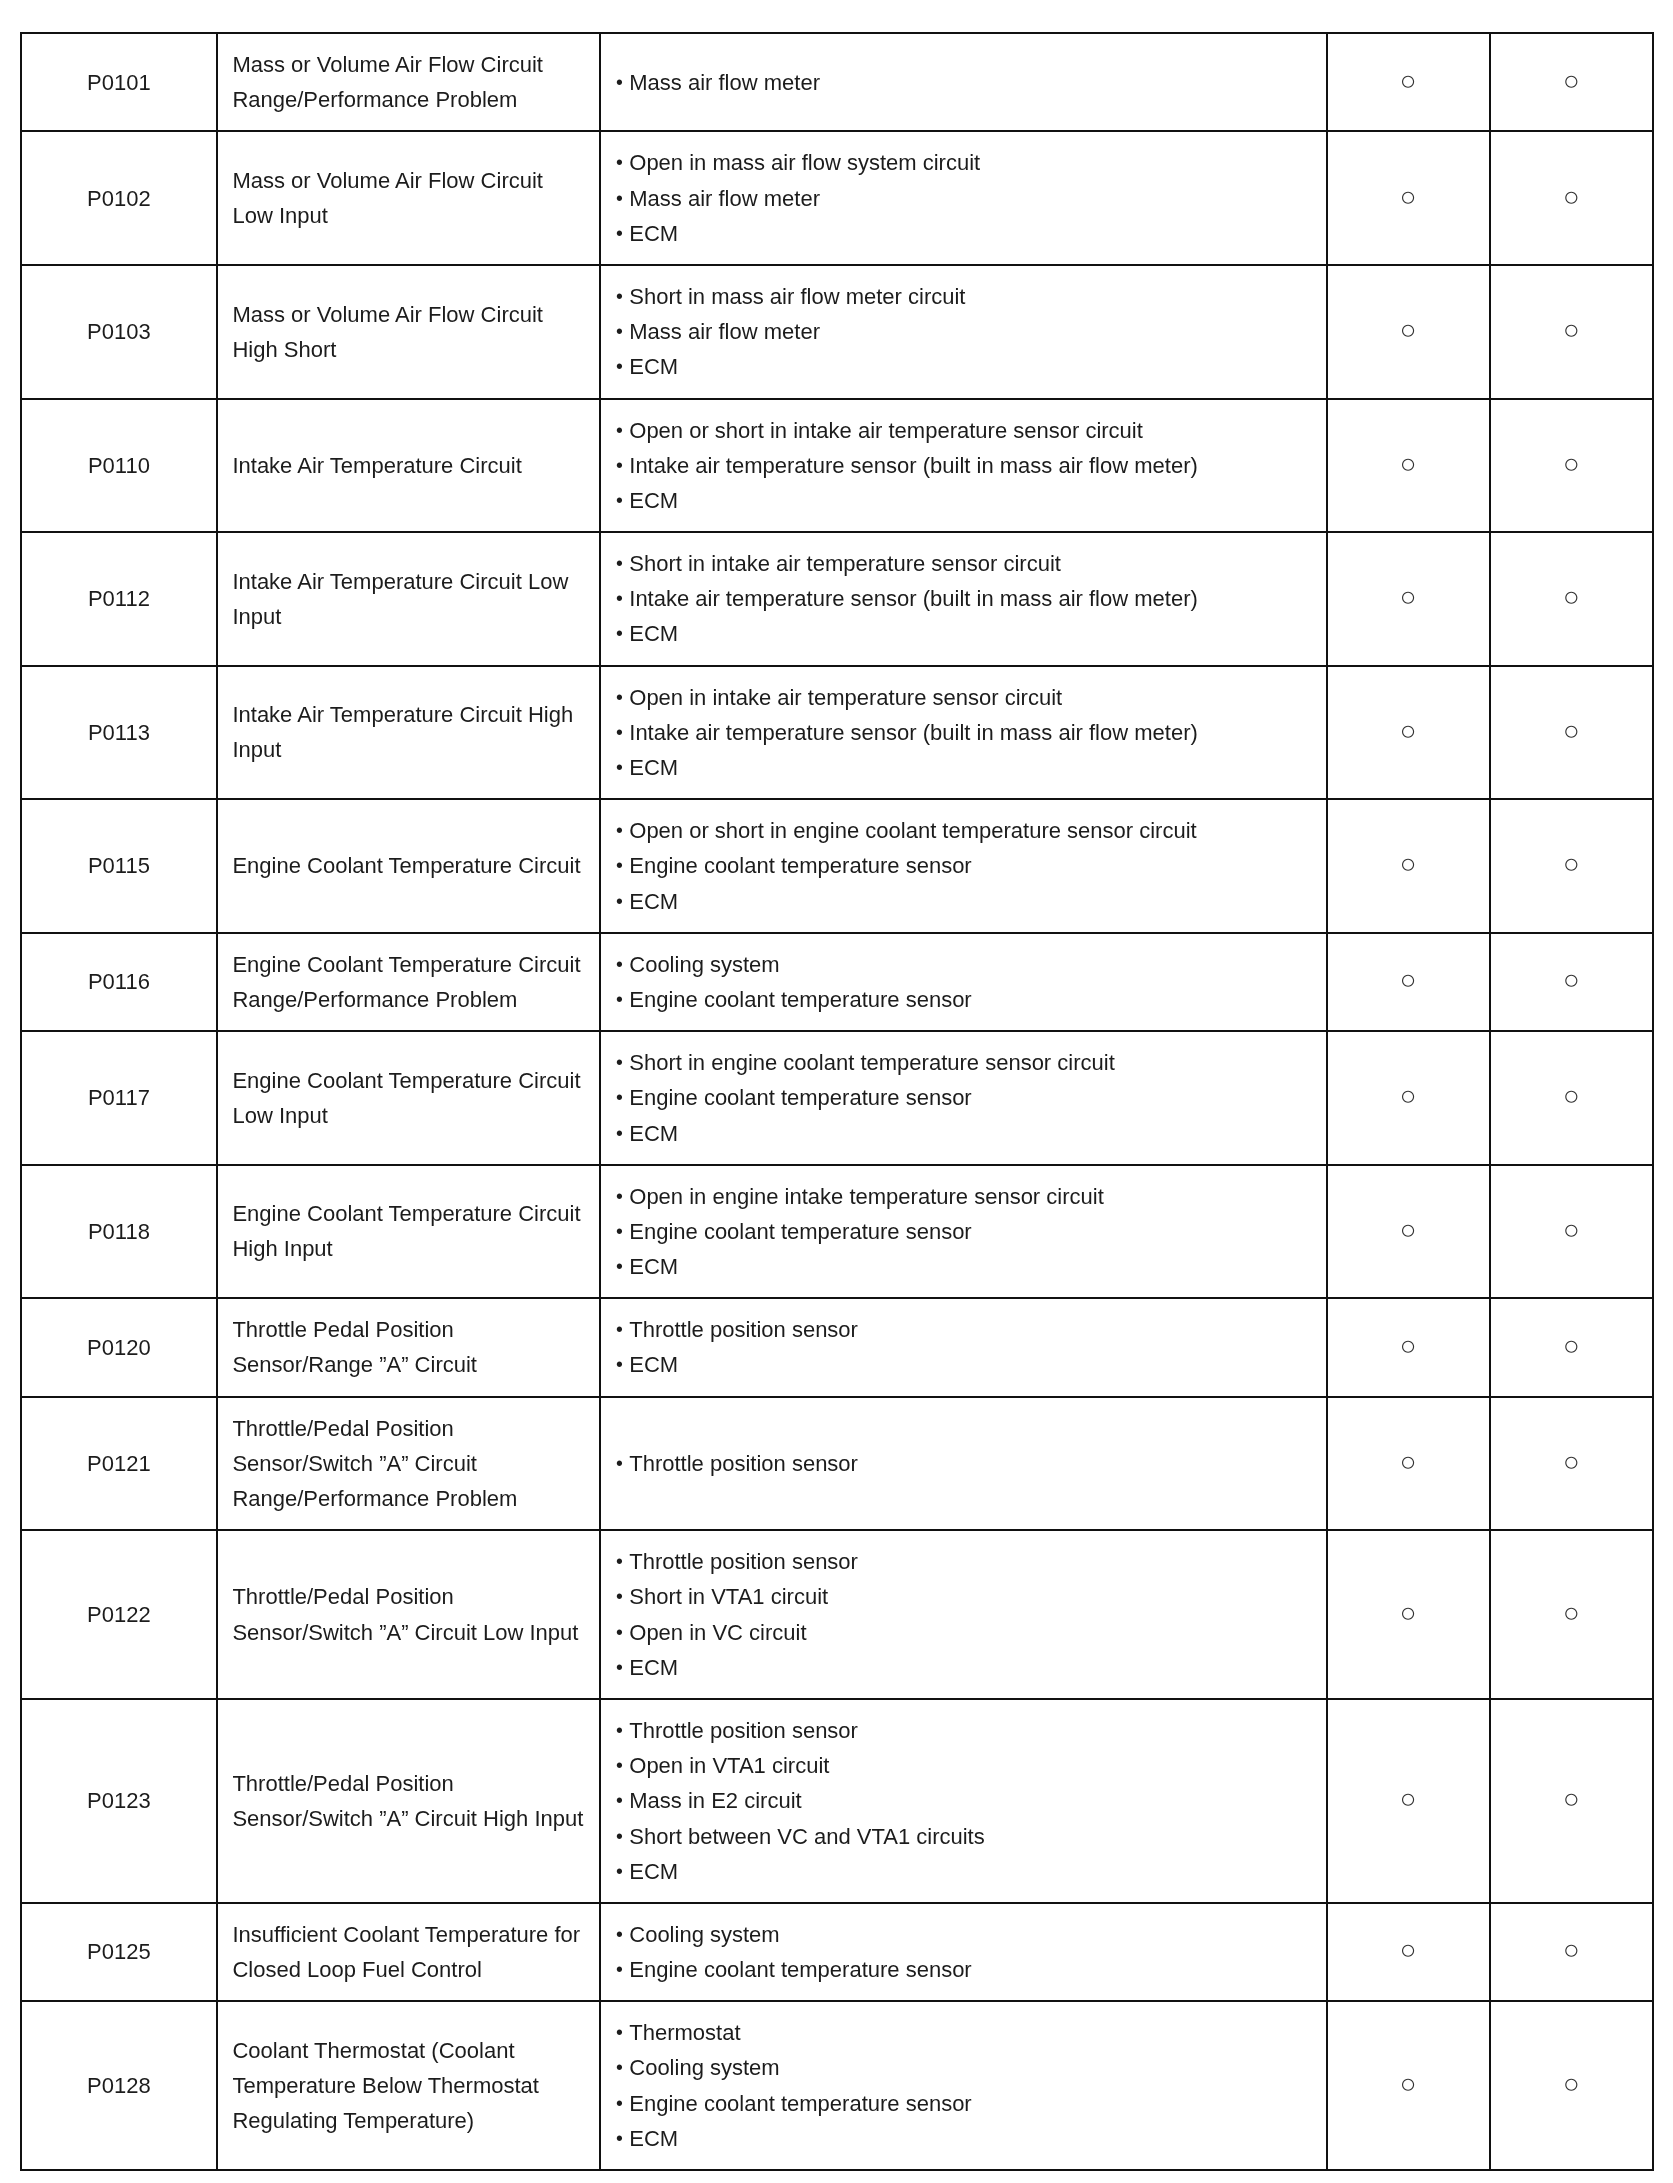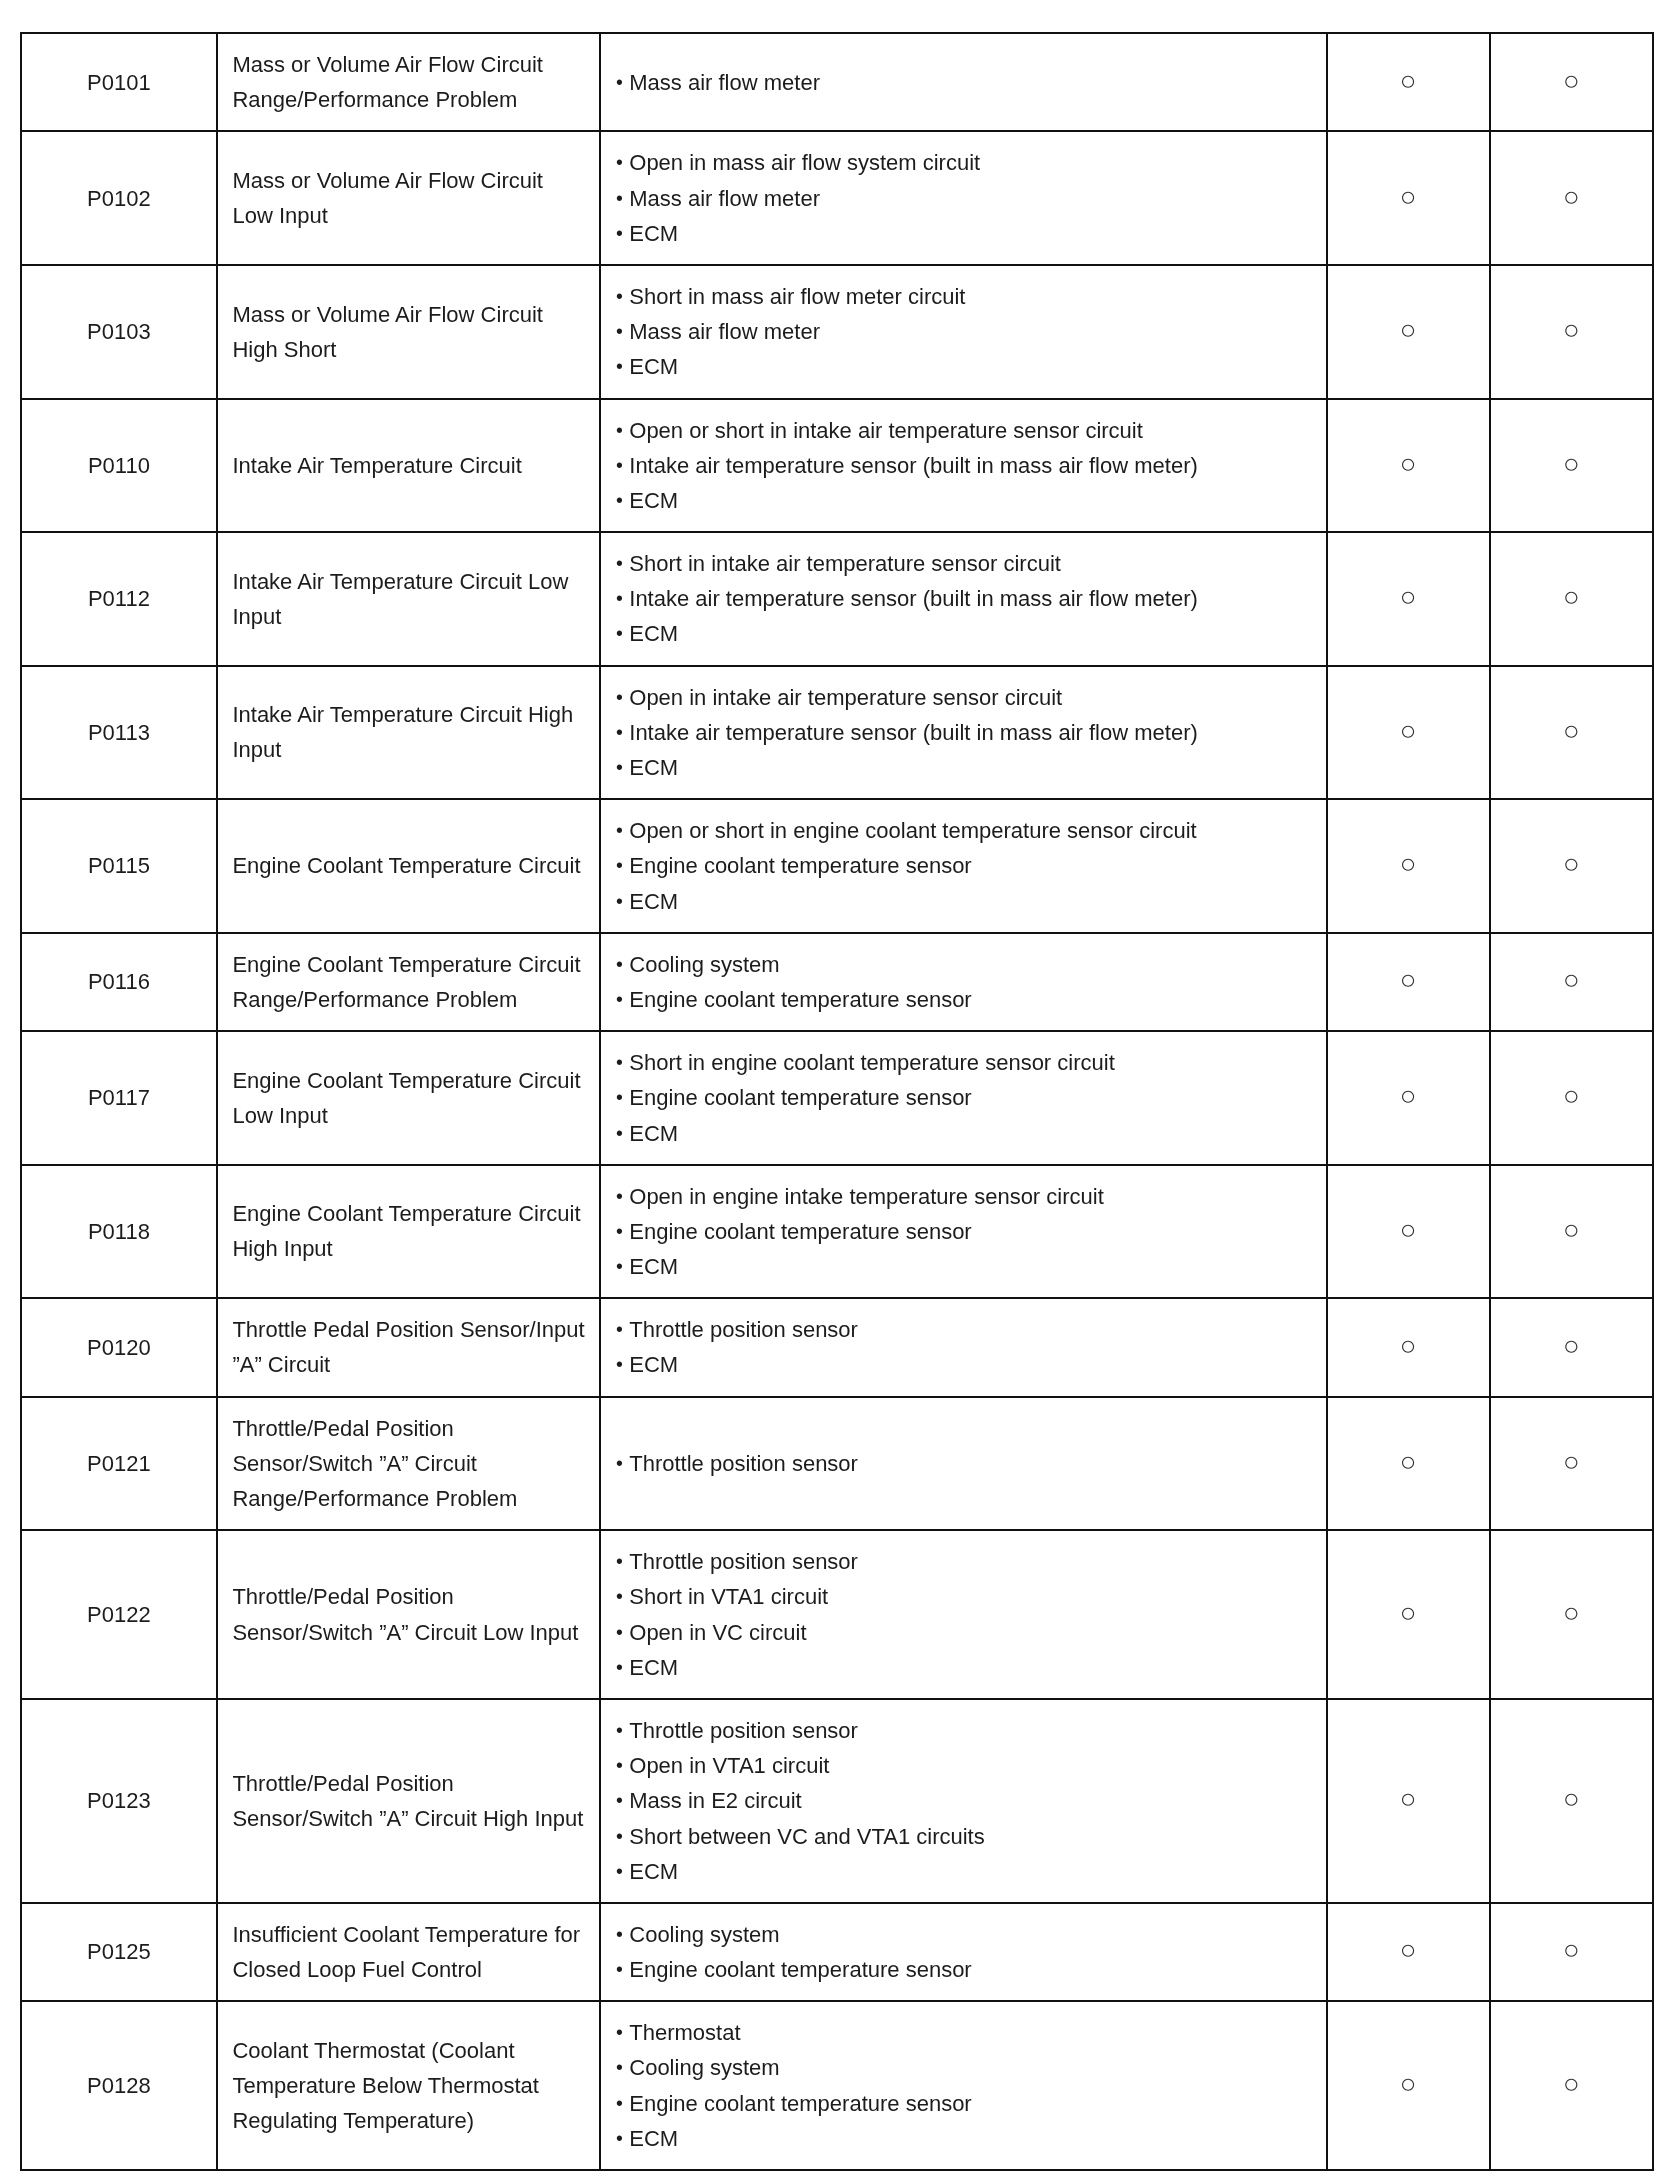--- a/index.html
+++ b/index.html
@@ -365,21 +365,21 @@
     <td class="mark-cell">
       <span class="circle-mark">○</span>
     </td>
   </tr>
 
   <tr>
     <td class="code-cell">
       <span>P0120</span>
     </td>
     <td class="desc-cell">
-      <span>Throttle Pedal Position Sensor/Input ”A” Circuit</span>
+      <span>Throttle Pedal Position Sensor/Range ”A” Circuit</span>
     </td>
     <td class="area-cell">
       <div>
               <div class="bullet-line">
                 <span class="bullet">•</span>
                 <span>Throttle position sensor</span>
               </div>
               <div class="bullet-line">
                 <span class="bullet">•</span>
                 <span>ECM</span>

